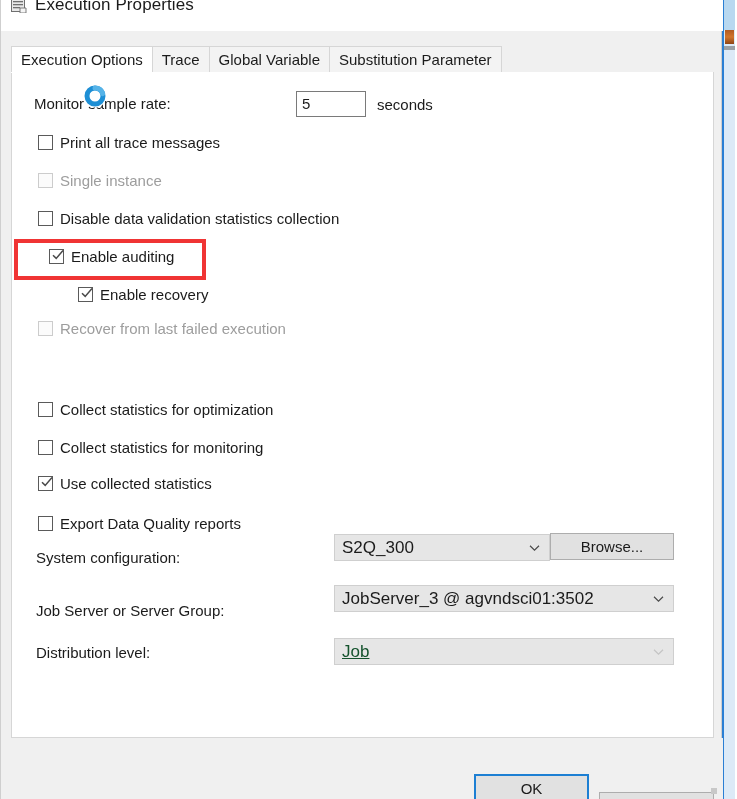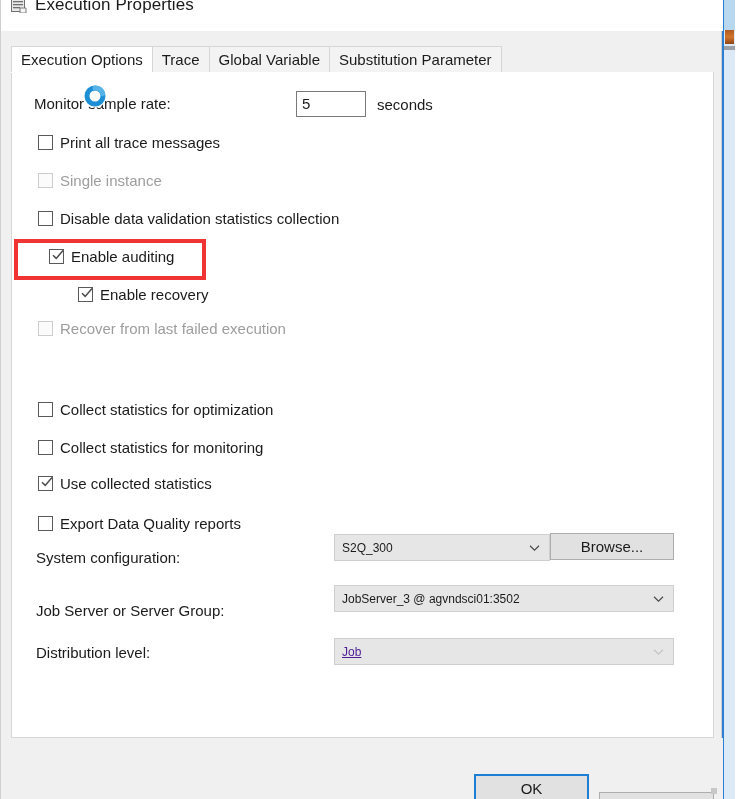--- a/index.html
+++ b/index.html
@@ -177,25 +177,25 @@
 
   
   .combo {
     height: 27px;
     background: #e6e6e6;
     border: 1px solid #cfcfcf;
     position: relative;
     display: flex;
     align-items: center;
     padding-left: 7px;
-    font-size: 12px;
+    font-size: 17px;
     color: #1b1b1b;
     cursor: default;
   }
-  .combo.dis { color: #4c1d95; text-decoration: underline; }
+  .combo.dis { color: #14532d; text-decoration: underline; }
   .combo .arrow {
     position: absolute;
     right: 9px; top: 50%;
     transform: translateY(-50%);
     width: 11px; height: 7px;
   }
   .combo .arrow svg { display:block; }
 
   
   .pbtn {

